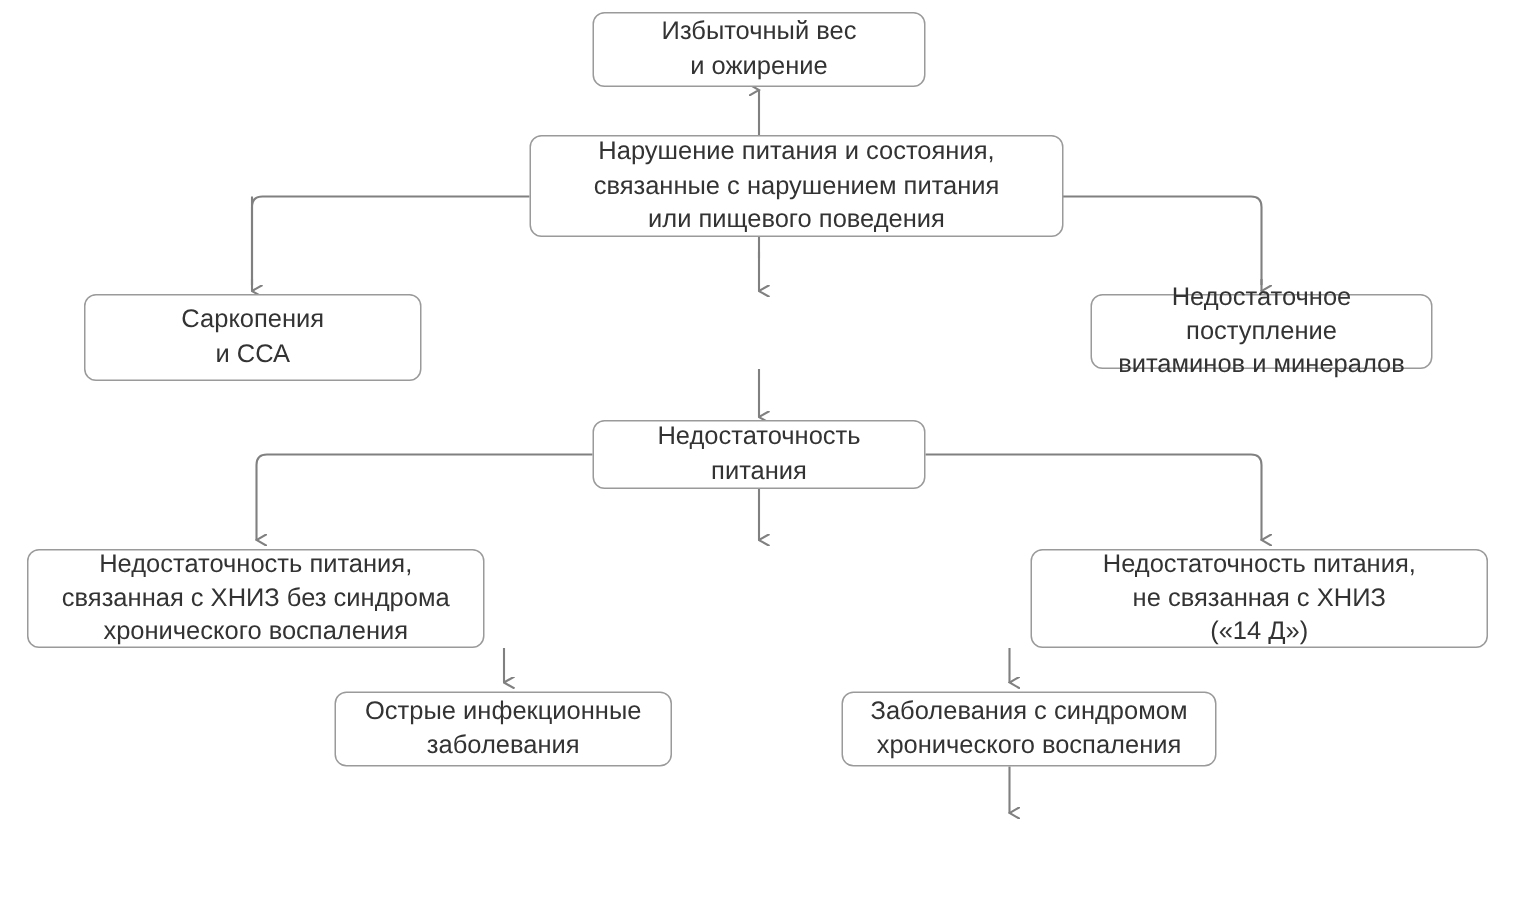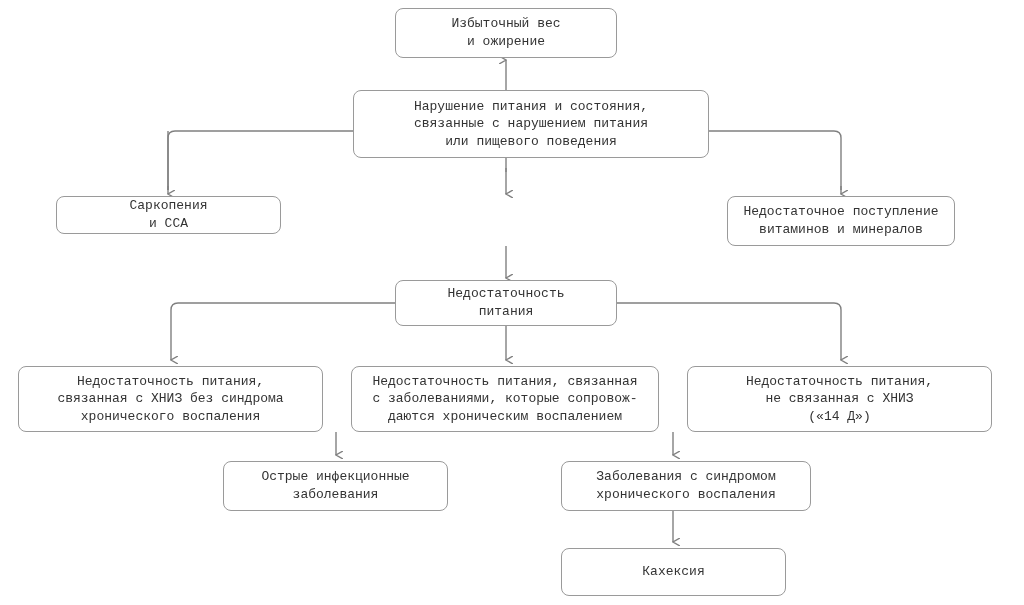--- a/index.html
+++ b/index.html
@@ -29,26 +29,25 @@
   .node {
     position: absolute;
     box-sizing: border-box;
     border: 1px solid #9a9a9a;
     border-radius: 8px;
     background: #ffffff;
     display: flex;
     align-items: center;
     justify-content: center;
     text-align: center;
-    font-size: 13px;
+    font-size: 17px;
     line-height: 1.35;
     color: #333333;
     padding: 4px 6px;
     z-index: 2;
-    font-family: Liberation Mono, monospace;
   }
   .node span {
     display: block;
     white-space: pre-line;
   }
 </style>
 </head>
 <body>
 
 <div id="stage">
@@ -91,21 +90,21 @@
     <span>Избыточный вес
 и ожирение</span>
   </div>
 
   <div class="node" style="left:353px; top:90px; width:356px; height:68px;">
     <span>Нарушение питания и состояния,
 связанные с нарушением питания
 или пищевого поведения</span>
   </div>
 
-  <div class="node" style="left:56px; top:196px; width:225px; height:38px;">
+  <div class="node" style="left:56px; top:196px; width:225px; height:58px;">
     <span>Саркопения
 и ССА</span>
   </div>
 
 
   <div class="node" style="left:727px; top:196px; width:228px; height:50px;">
     <span>Недостаточное поступление
 витаминов и минералов</span>
   </div>
 
@@ -113,39 +112,31 @@
     <span>Недостаточность
 питания</span>
   </div>
 
   <div class="node" style="left:18px; top:366px; width:305px; height:66px;">
     <span>Недостаточность питания,
 связанная с ХНИЗ без синдрома
 хронического воспаления</span>
   </div>
 
-  <div class="node" style="left:351px; top:366px; width:308px; height:66px;">
-    <span>Недостаточность питания, связанная
-с заболеваниями, которые сопровож-
-даются хроническим воспалением</span>
-  </div>
 
   <div class="node" style="left:687px; top:366px; width:305px; height:66px;">
     <span>Недостаточность питания,
 не связанная с ХНИЗ
 («14 Д»)</span>
   </div>
 
   <div class="node" style="left:223px; top:461px; width:225px; height:50px;">
     <span>Острые инфекционные
 заболевания</span>
   </div>
 
   <div class="node" style="left:561px; top:461px; width:250px; height:50px;">
     <span>Заболевания с синдромом
 хронического воспаления</span>
   </div>
 
-  <div class="node" style="left:561px; top:548px; width:225px; height:48px;">
-    <span>Кахексия</span>
-  </div>
 
 </div>
 
 </body></html>

